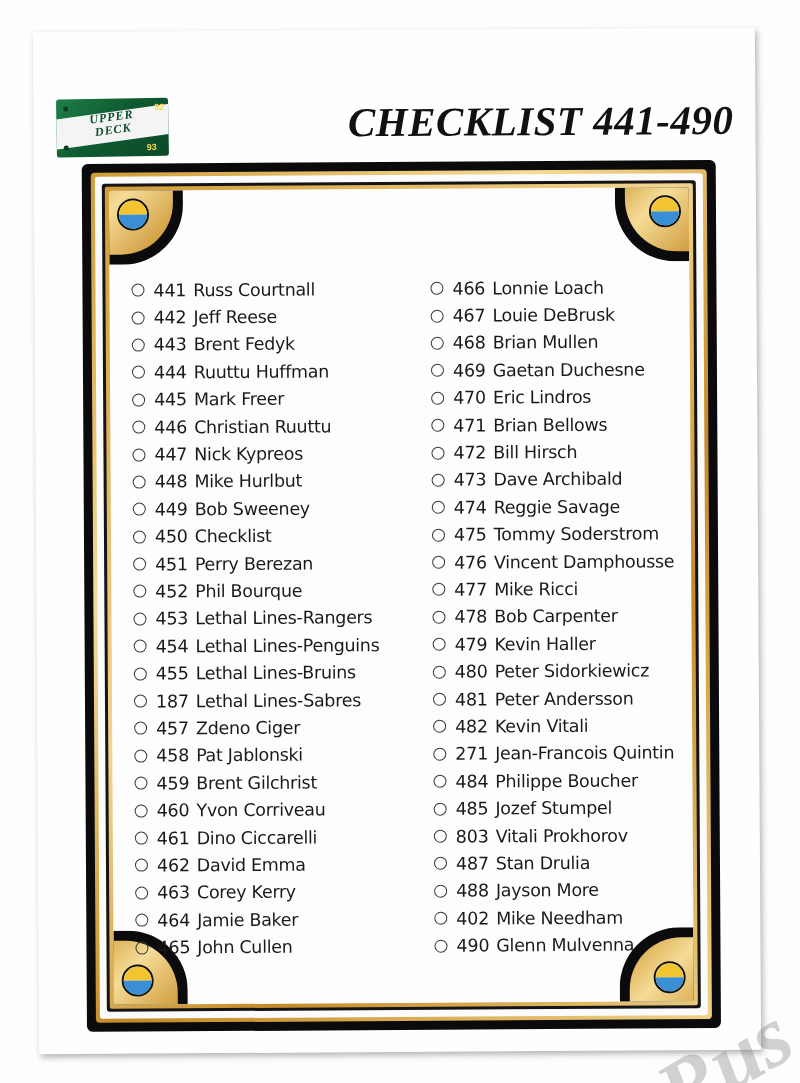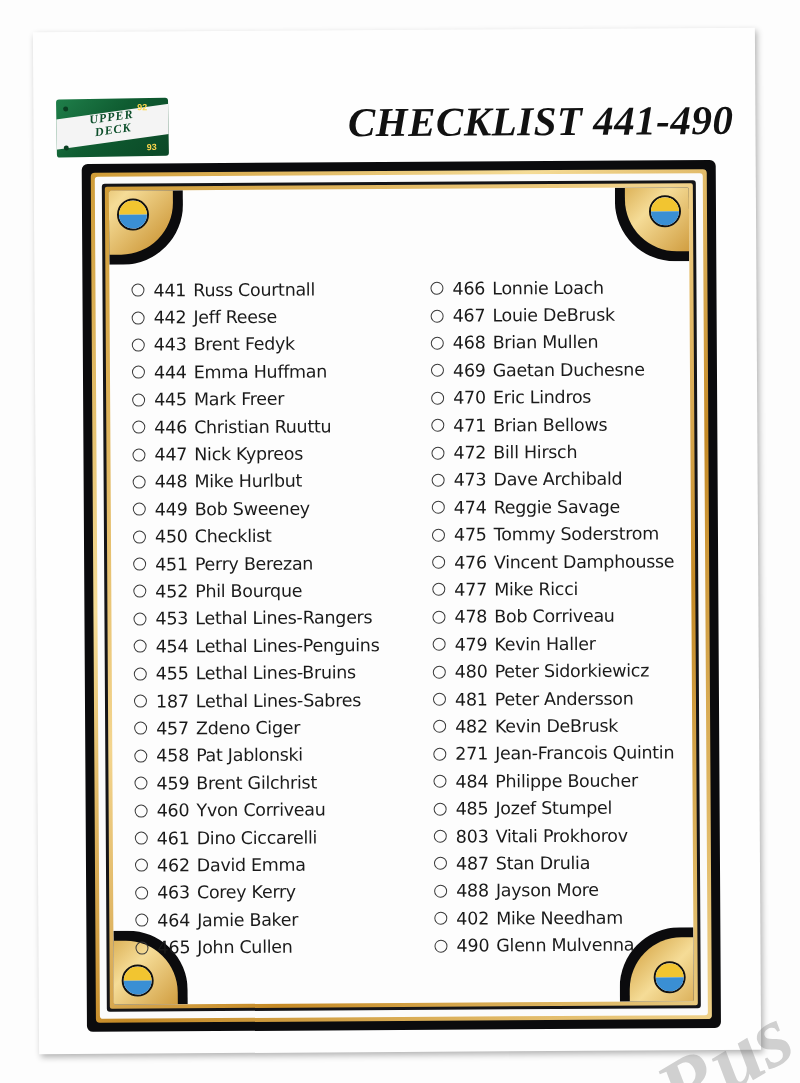--- a/index.html
+++ b/index.html
@@ -79,21 +79,21 @@
     color: #0c4e2a;
     transform: rotate(-7deg);
   }
   #ud-logo .yr {
     position: absolute;
     font-family: "Liberation Sans", sans-serif;
     font-size: 9px;
     font-weight: bold;
     color: #ffd84d;
   }
-  #ud-logo .yr-top { right: 21px; top: 4px; }
+  #ud-logo .yr-top { right: 4px; top: 4px; }
   #ud-logo .yr-bot { right: 12px; bottom: 4px; }
   #ud-logo .hole {
     position: absolute;
     width: 5px; height: 5px;
     border-radius: 50%;
     background: #0a3f22;
   }
 
   
   #card-title {
@@ -342,21 +342,21 @@
                         <span class="nm">Jeff Reese</span>
                       </div>
                       <div class="entry">
                         <span class="bullet"></span>
                         <span class="num">443</span>
                         <span class="nm">Brent Fedyk</span>
                       </div>
                       <div class="entry">
                         <span class="bullet"></span>
                         <span class="num">444</span>
-                        <span class="nm">Emma Huffman</span>
+                        <span class="nm">Ruuttu Huffman</span>
                       </div>
                       <div class="entry">
                         <span class="bullet"></span>
                         <span class="num">445</span>
                         <span class="nm">Mark Freer</span>
                       </div>
                       <div class="entry">
                         <span class="bullet"></span>
                         <span class="num">446</span>
                         <span class="nm">Christian Ruuttu</span>
@@ -514,41 +514,41 @@
                         <span class="nm">Vincent Damphousse</span>
                       </div>
                       <div class="entry">
                         <span class="bullet"></span>
                         <span class="num">477</span>
                         <span class="nm">Mike Ricci</span>
                       </div>
                       <div class="entry">
                         <span class="bullet"></span>
                         <span class="num">478</span>
-                        <span class="nm">Bob Corriveau</span>
+                        <span class="nm">Bob Carpenter</span>
                       </div>
                       <div class="entry">
                         <span class="bullet"></span>
                         <span class="num">479</span>
                         <span class="nm">Kevin Haller</span>
                       </div>
                       <div class="entry">
                         <span class="bullet"></span>
                         <span class="num">480</span>
                         <span class="nm">Peter Sidorkiewicz</span>
                       </div>
                       <div class="entry">
                         <span class="bullet"></span>
                         <span class="num">481</span>
                         <span class="nm">Peter Andersson</span>
                       </div>
                       <div class="entry">
                         <span class="bullet"></span>
                         <span class="num">482</span>
-                        <span class="nm">Kevin DeBrusk</span>
+                        <span class="nm">Kevin Vitali</span>
                       </div>
                       <div class="entry">
                         <span class="bullet"></span>
                         <span class="num">271</span>
                         <span class="nm">Jean-Francois Quintin</span>
                       </div>
                       <div class="entry">
                         <span class="bullet"></span>
                         <span class="num">484</span>
                         <span class="nm">Philippe Boucher</span>

